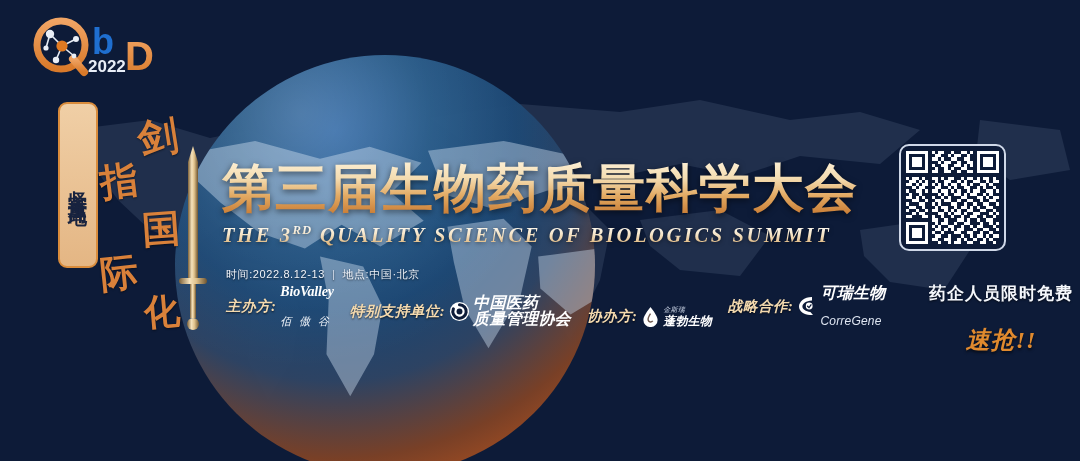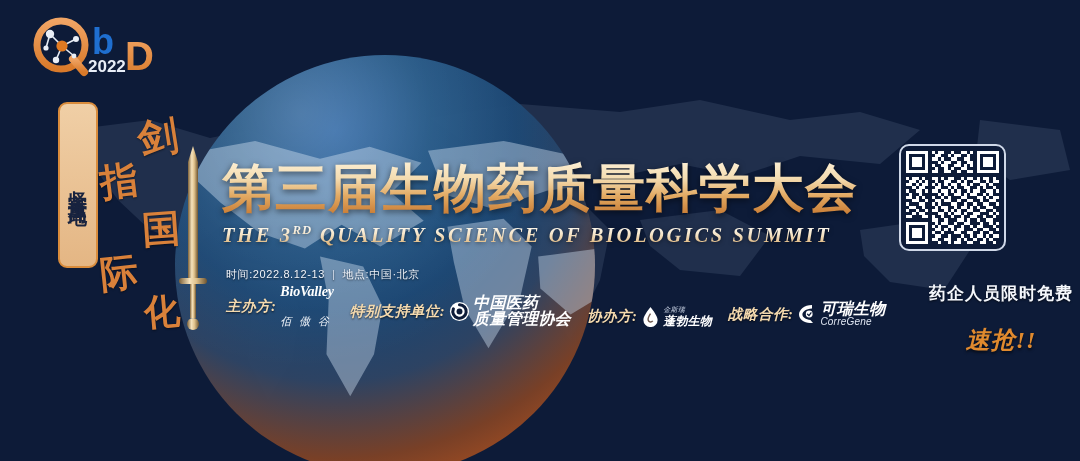--- a/index.html
+++ b/index.html
@@ -103,21 +103,21 @@
   .pgroup{display:flex;align-items:center;gap:4px;}
   .plabel{
     font-family:"Liberation Serif",serif;font-weight:bold;
     font-size:14.5px;color:#f3d9ae;letter-spacing:.5px;
     text-shadow:0 1px 2px rgba(0,0,0,.65);
   }
   .plogo{display:flex;align-items:center;gap:3px;}
   .plogo svg{display:block}
   .ltext{display:flex;flex-direction:column;line-height:1;}
   .ltext .l1{font-size:16px;color:#ffffff;font-weight:bold;letter-spacing:.3px;}
-  .ltext .l2{font-size:10px;color:#dfe6f2;letter-spacing:.2px;margin-top:0;}
+  .ltext .l2{font-size:12px;color:#dfe6f2;letter-spacing:.2px;margin-top:14px;}
   .ltext.big .l1{font-size:7px;color:#c9d3e4;font-weight:normal;}
   .ltext.big .l2{font-size:12px;color:#ffffff;font-weight:bold;margin-top:2px;}
   .bvlogo{display:flex;flex-direction:column;line-height:1;}
   .bvlogo .bv1{font-family:"Liberation Serif",serif;font-weight:bold;font-size:14px;color:#fff;letter-spacing:-.2px;}
   .bvlogo .bv2{font-size:11px;color:#eef2f8;letter-spacing:2.4px;margin-top:17px;}
 
   
   .qr{
     position:absolute;left:899px;top:144px;width:107px;height:107px;
     background:#0d1b38;border:2px solid #cfd8e8;border-radius:10px;

